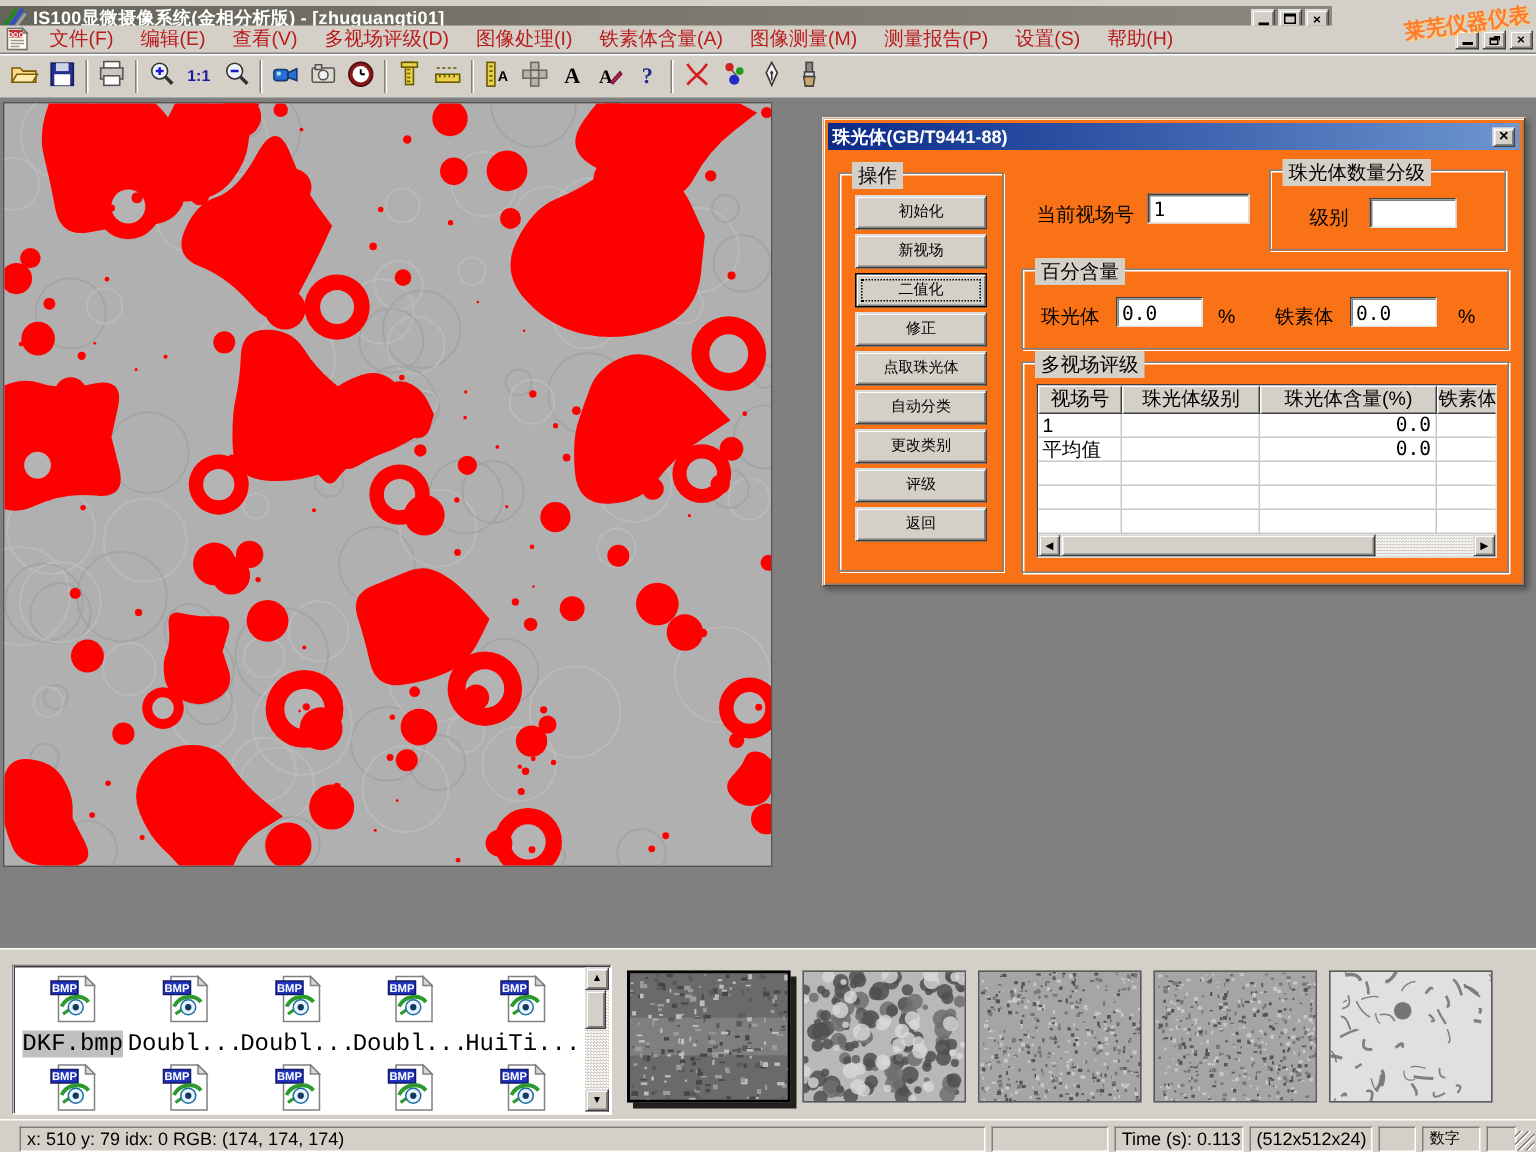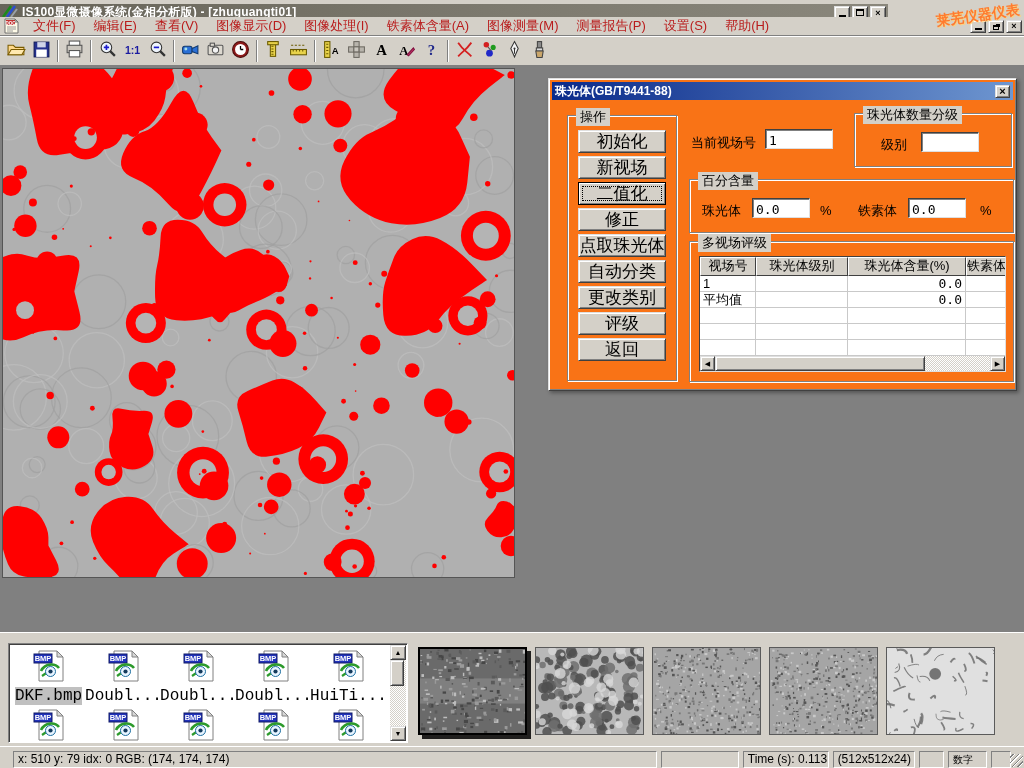--- a/index.html
+++ b/index.html
@@ -59,27 +59,27 @@
   .dialog { position:absolute; left:548px; top:12px; width:469px; height:313px;
             background:#f97316; border:1px solid; border-color:#dfdfdf #404040 #404040 #dfdfdf;
             box-shadow: inset 1px 1px 0 #fff, inset -1px -1px 0 #808080, 2px 2px 4px rgba(0,0,0,.35); }
   .dlg-title { position:absolute; left:3px; top:3px; right:3px; height:18px;
                background:linear-gradient(90deg,#0a2a8a,#6e96d0);
                display:flex; align-items:center; padding:0 3px; }
   .dlg-title .dlg-title-text { color:#fff; font-weight:bold; font-size:12px; }
   .dlg-close { margin-left:auto; width:15px; height:13px; display:flex; align-items:center;
                justify-content:center; font-size:11px; font-weight:bold; line-height:1; }
   .groupbox { position:absolute; border:1px solid #808080;
-              box-shadow: inset 1px 1px 0 #fff, 1px 1px 0 #fff; margin-left: 8px; }
+              box-shadow: inset 1px 1px 0 #fff, 1px 1px 0 #fff; }
   .groupbox > .gb-label { position:absolute; top:-8px; left:8px; background:#d4d0c8;
               padding:0 4px; font-size:13px; }
   .op-group { left:10px; top:36px; width:110px; height:266px; }
   .op-buttons { position:absolute; left:10px; top:14px; width:88px; display:flex;
                 flex-direction:column; gap:3px; }
-  .op-btn { height:23px; font-size:17px; font-family:"Liberation Sans",sans-serif;
+  .op-btn { height:23px; font-size:10px; font-family:"Liberation Sans",sans-serif;
             color:#000; text-align:center; line-height:20px; }
   .op-btn.focused { border-color:#000; outline:1px dotted #000; outline-offset:-5px; }
 
   .lbl { position:absolute; font-size:13px; white-space:nowrap; }
   .txt { position:absolute; font-size:13px; font-family:"DejaVu Sans Mono",monospace;
          padding:2px 3px 0 3px; }
   input.txt { outline:none; }
 
   .grade-group { left:297px; top:34px; width:158px; height:54px; }
   .pct-group   { left:132px; top:100px; width:325px; height:54px; }
@@ -172,21 +172,21 @@
         <path d="M12 1 L12 4 L15 4 Z" fill="#d8d4c0" stroke="#707070"></path>
         <rect x="3" y="2" width="9" height="5" fill="#c03030"></rect>
         <text x="7.5" y="6.5" font-size="4.5" font-weight="bold" fill="#fff" text-anchor="middle" font-family="Liberation Sans,sans-serif">DOC</text>
         <path d="M4 9 H13 M4 11 H13 M4 13 H10" stroke="#9a9a9a" stroke-width="1"></path>
       </svg>
     </span>
     <nav id="menu-items" style="display: flex;">
         <span class="menu-item">文件(F)</span>
         <span class="menu-item">编辑(E)</span>
         <span class="menu-item">查看(V)</span>
-        <span class="menu-item">图像显示(D)</span>
+        <span class="menu-item">多视场评级(D)</span>
         <span class="menu-item">图像处理(I)</span>
         <span class="menu-item">铁素体含量(A)</span>
         <span class="menu-item">图像测量(M)</span>
         <span class="menu-item">测量报告(P)</span>
         <span class="menu-item">设置(S)</span>
         <span class="menu-item">帮助(H)</span>
       </nav>
     <span class="mdi-buttons">
       <span class="wbtn bev-out">
           <span class="glyph-min"></span>

